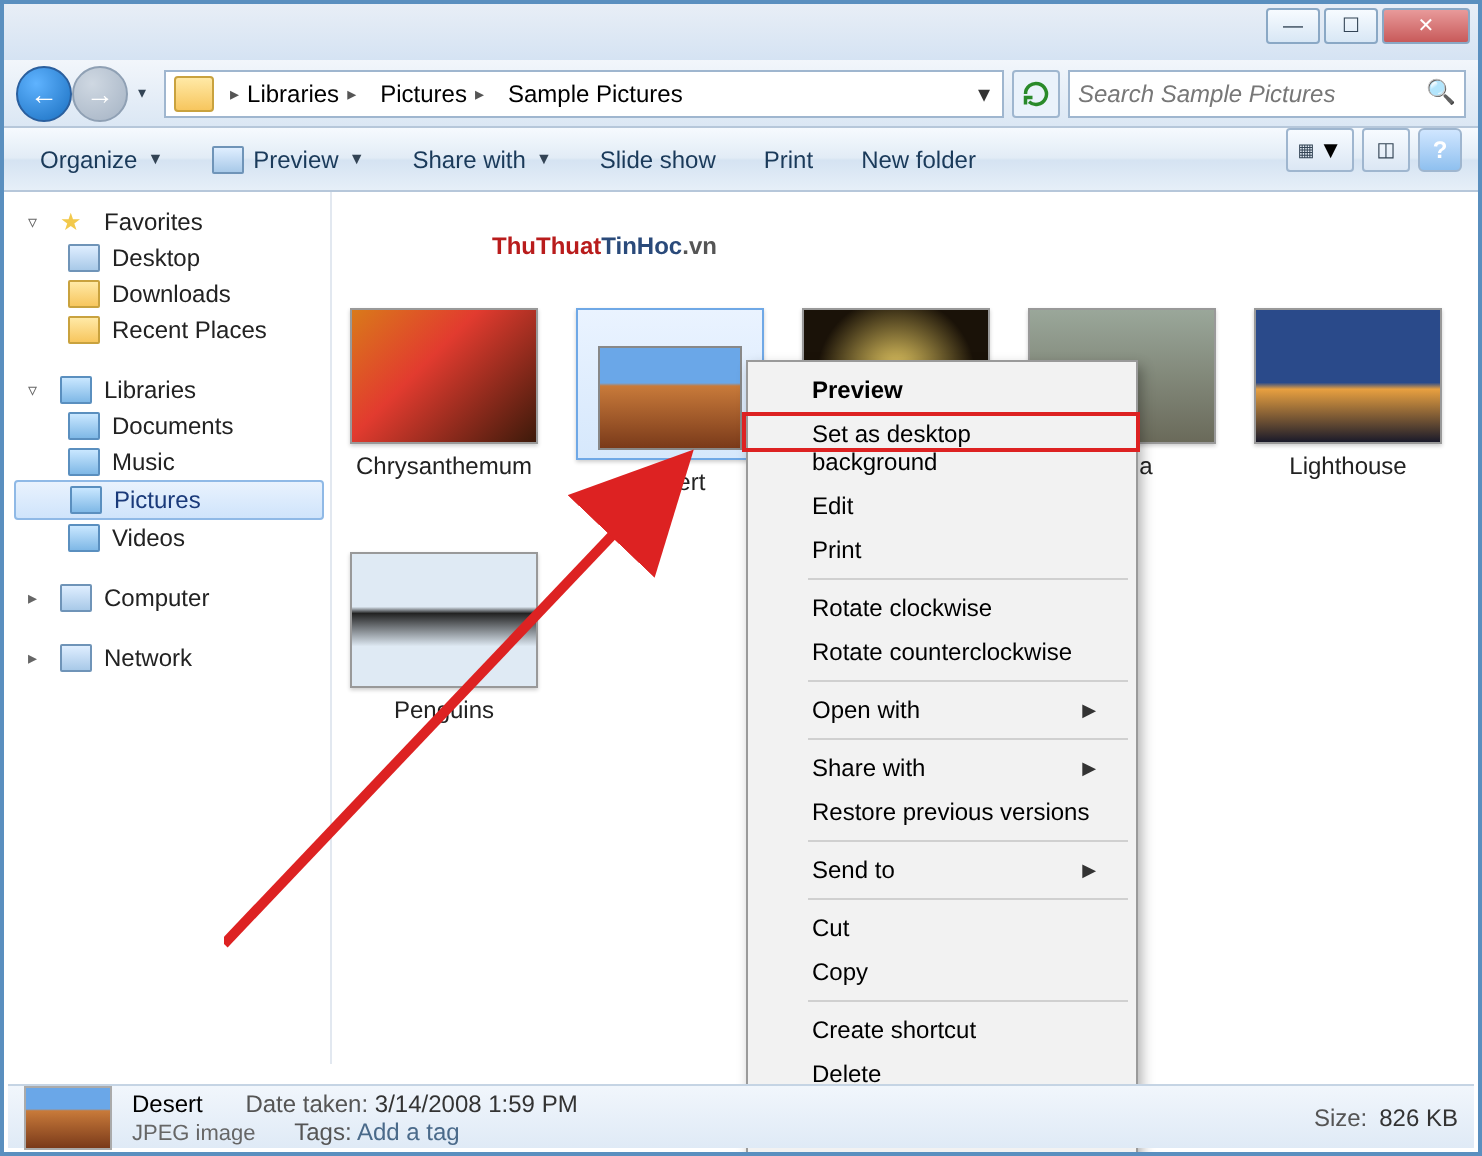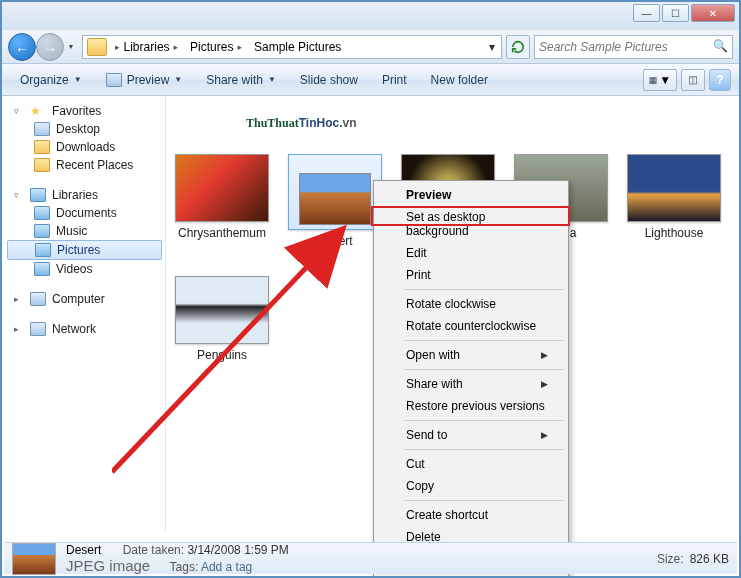--- a/index.html
+++ b/index.html
@@ -19,21 +19,21 @@
 .breadcrumb { flex:0 0 420px; height:24px; border:1px solid #9fb6cf; background:#fff; display:flex; align-items:center; padding:0 2px;}
 .bcicon { width:20px; height:18px; background:linear-gradient(#ffe9a6,#f7c65e); border:1px solid #c9a23e; border-radius:2px; margin:0 2px;}
 .bcseg { padding:0 6px; height:22px; display:flex; align-items:center; gap:4px; color:#000;}
 .bcseg .chev { font-size:9px; color:#555;}
 .bcend { margin-left:auto; display:flex; align-items:center; gap:2px; padding:0 4px; color:#333; font-size:9px;}
 .refresh { width:24px; height:24px; border:1px solid #9fb6cf; background:#eaf2fb; display:flex; align-items:center; justify-content:center; border-radius:2px; color:#2a6a2a;}
 .search { flex:1; height:24px; border:1px solid #9fb6cf; background:#fff; display:flex; align-items:center; padding:0 4px; color:#777; font-style:italic;text-align:right;}
 .search .sicon { margin-left:auto; width:16px; height:16px; color:#5a7fa8; font-style:normal;}
 
 
-.toolbar { height:32px; background:linear-gradient(#f6fafe,#e2ecf6 48%,#d5e3f2 52%,#e6eff8); border-bottom:1px solid #b6c7da; display:flex; align-items:center; padding:0 8px; gap:4px;}
+.toolbar { height:32px; background:linear-gradient(#f6fafe,#e2ecf6 48%,#d5e3f2 52%,#e6eff8); border-bottom:1px solid #b6c7da; display:flex; padding:0 8px; gap:4px;}
 .tbtn { padding:3px 10px; color:#1a3a5a; display:flex; align-items:center; gap:5px; border-radius:2px;}
 .tbtn .drop { font-size:8px; color:#345;}
 .toolspace { flex:1;}
 .tview { width:34px; height:22px; border:1px solid #9fb6cf; background:linear-gradient(#f7fbff,#dbe7f4); border-radius:2px; display:flex; align-items:center; justify-content:center; gap:2px;}
 .thelp { width:22px; height:22px; border:1px solid #9fb6cf; background:linear-gradient(#d0e6ff,#8fc0ef); border-radius:3px; display:flex; align-items:center; justify-content:center; color:#fff; font-weight:bold;}
 
 
 .body { position:absolute; top:94px; left:2px; right:2px; bottom:44px; display:flex;}
 .sidebar { width:162px; background:#fff; border-right:1px solid #e2e8f0; padding:4px 0;}
 .sgroup { padding:2px 0 10px;}
@@ -43,21 +43,21 @@
 .sitem.sel { background:linear-gradient(#e9f2fd,#cfe4fb); border:1px solid #8fb9e6; border-radius:2px; margin:0 3px; padding-left:27px;}
 .tri { width:10px; font-size:9px; color:#666;}
 .ficon { width:16px; height:14px; display:inline-block;}
 .star { color:#f2c94c;}
 .folder { background:linear-gradient(#ffe9a6,#f7c65e); border:1px solid #c9a23e; border-radius:1px;}
 .mon { background:linear-gradient(#dfeeff,#a8c9e8); border:1px solid #6f94b8; border-radius:1px;}
 .lib { background:linear-gradient(#c9e7ff,#7fb8e6); border:1px solid #5a8fbf; border-radius:1px;}
 
 .content { flex:1; background:#fff; padding:8px 8px; position:relative;}
 .watermark { position:absolute; top:8px; left:80px; font-size:26px; font-weight:bold; font-family:"Times New Roman",serif;}
-.watermark .r { color:#14532d;font-family:Liberation Serif, serif;} .watermark .b { color:#2a4a7a;} .watermark .g { color:#555;}
+.watermark .r { color:#b91c1c;} .watermark .b { color:#2a4a7a;} .watermark .g { color:#555;}
 .thumbs { display:flex; flex-wrap:wrap; gap:28px 17px; padding-top:50px;}
 .thumb { width:96px; display:flex; flex-direction:column; align-items:center; gap:4px;}
 .timg { width:94px; height:68px; border:1px solid #999; box-shadow:0 1px 2px rgba(0,0,0,.2);}
 .timg.selwrap { width:94px; height:76px; border:1px solid #6fa8e6; background:linear-gradient(#eaf3ff,#d6e8fc); padding:4px; display:flex; align-items:flex-end; justify-content:center;}
 .tlabel { color:#222; text-align:center;}
 
 
 .menu { position:absolute; left:371px; top:178px; width:196px; background:#f2f2f2; border:1px solid #9a9a9a; box-shadow:2px 3px 6px rgba(0,0,0,.3); padding:3px 2px;}
 .mitem { padding:4px 18px 4px 30px; color:#000; display:flex; align-items:center; justify-content:space-between;}
 .mitem.bold { font-weight:bold;}
@@ -65,21 +65,21 @@
 .msep { height:1px; background:#d0d0d0; margin:3px 2px 3px 28px;}
 .redbox { position:absolute; left:369px; top:204px; width:199px; height:20px; border:2px solid #d22; pointer-events:none;}
 
 
 .arrow { position:absolute; left:110px; top:220px; pointer-events:none;}
 
 
 .status { position:absolute; left:2px; right:2px; bottom:2px; height:32px; background:linear-gradient(#f1f6fc,#dfeaf6); border-top:1px solid #c5d4e4; display:flex; align-items:center; padding:0 8px; gap:10px;}
 .sthumb { width:44px; height:32px; border:1px solid #aaa;}
 .sname { color:#000;}
-.stype { color:#666; font-size:15px;}
+.stype { color:#666; font-size:11px;}
 .sprop { color:#555; margin-left:18px;}
 .sval { color:#333;}
 .sadd { color:#4a6a8a;}
 .sright { margin-left:auto; display:flex; align-items:center; gap:6px;}
 </style>
 </head>
 <body>
 
 <div class="titlebar">
   <div class="winbtn">—</div>

